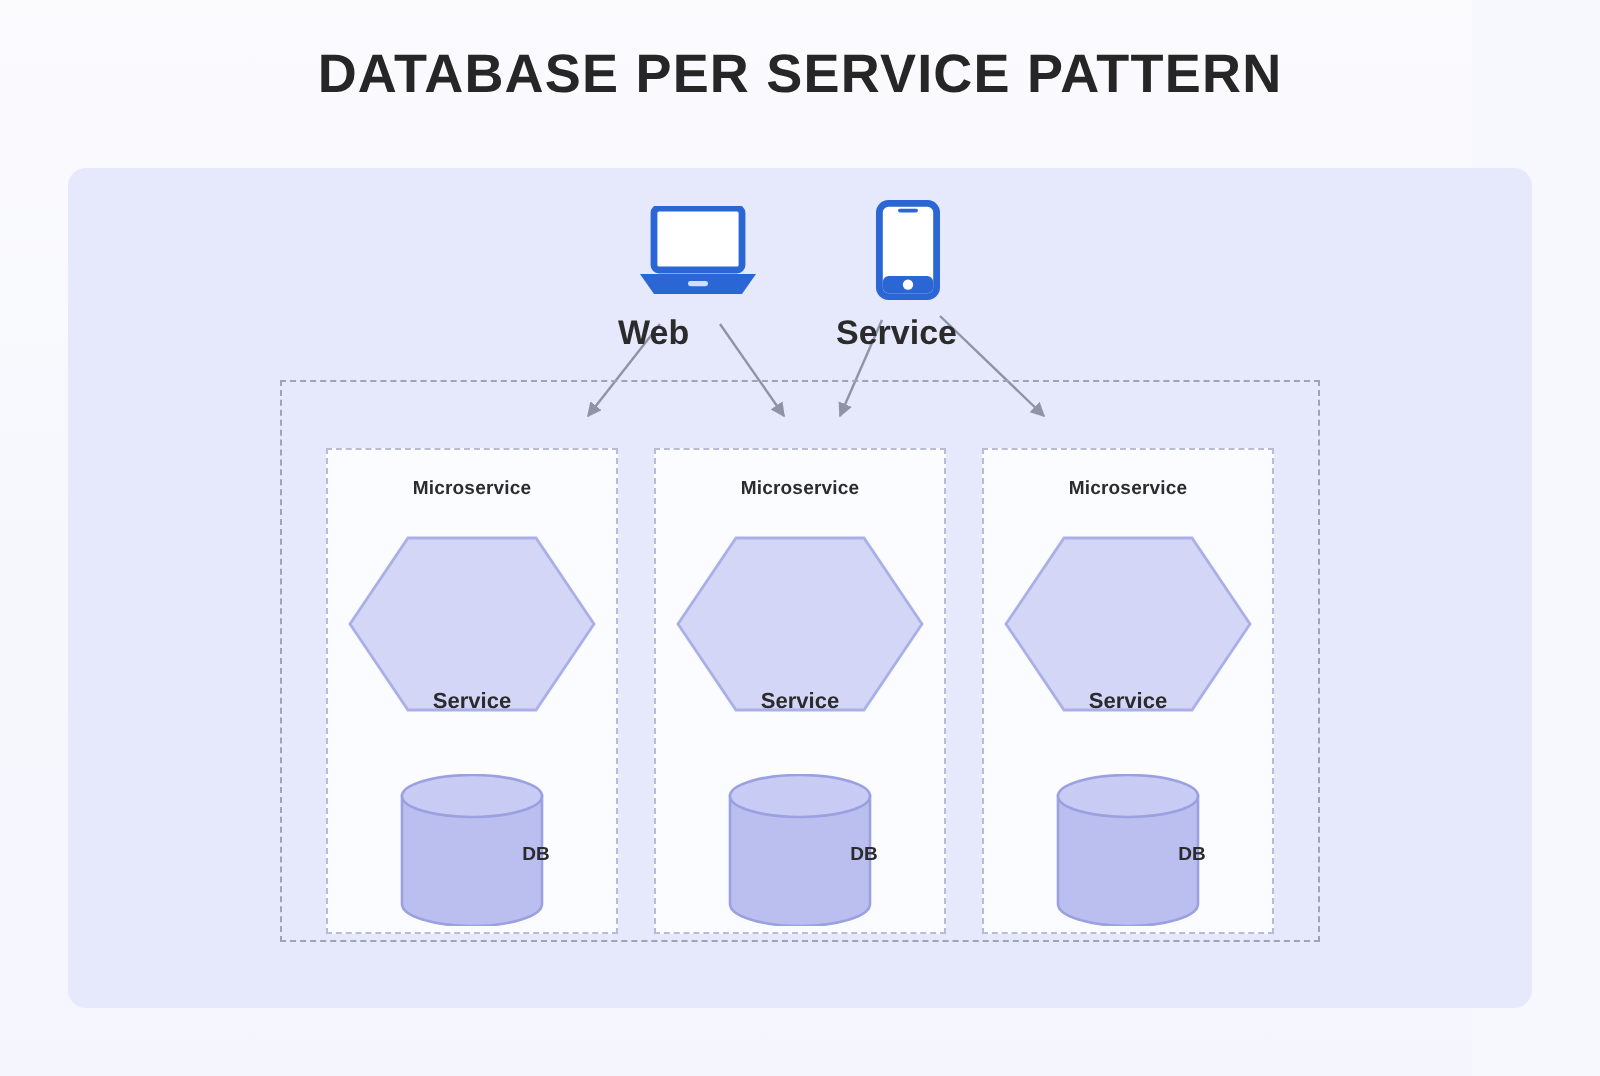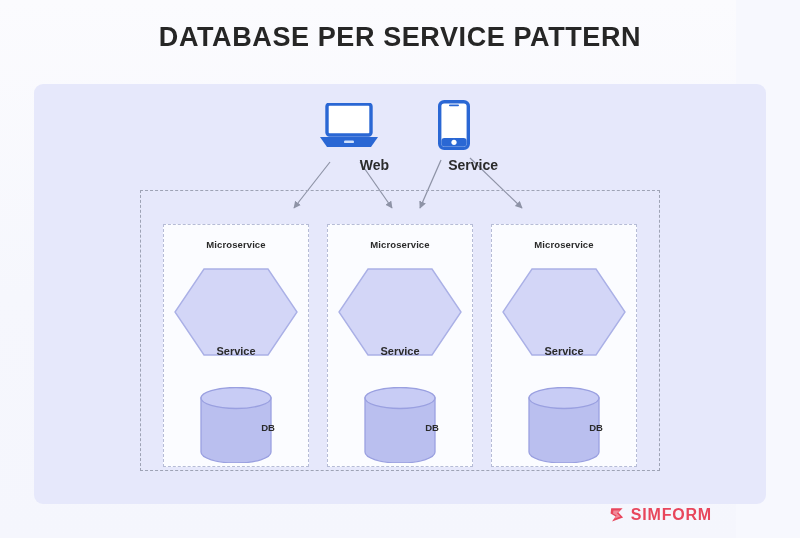--- a/index.html
+++ b/index.html
@@ -53,24 +53,24 @@
   }
   .phone {
     position: absolute;
     left: 438px;
     top: 100px;
     width: 32px;
     height: 50px;
   }
   .device-label {
     position: absolute;
-    font-size: 14px;
-    font-weight: bold;
-    color: #2b2b2b;
-    text-align: right;
+    font-size: 17px;
+    font-weight: bold;
+    color: #2b2b2b;
+    text-align: left;
     width: 80px;
   }
   .lbl-web  { left: 309px; top: 157px; }
   .lbl-mob  { left: 418px; top: 157px; }
 
   
   #wires {
     position: absolute;
     left: 0; top: 0;
     width: 800px; height: 538px;
@@ -258,21 +258,14 @@
     </div>
     <div class="dbwrap">
       <svg viewBox="0 0 74 76" width="74" height="76">
         <path d="M2,11 L2,65 A35,11 0 0 0 72,65 L72,11 Z" fill="#babfef" stroke="#9aa0e0" stroke-width="1.3"></path>
         <ellipse cx="37" cy="11" rx="35" ry="10.5" fill="#c8ccf5" stroke="#9aa0e0" stroke-width="1.3"></ellipse>
       </svg>
     </div>
     <div class="db-label">DB</div>
   </div>
 
-  <div class="logo">
-    <svg width="18" height="18" viewBox="0 0 18 18">
-      <path d="M3.2,2.2 L14.6,2.2 L10.4,6.6 L15.1,11.4 L4.0,15.6 L7.6,10.4 L2.6,7.6 Z" fill="#e8465c"></path>
-      <path d="M5.4,4.4 L11.9,4.4 L8.8,7.3 L12.3,10.4 L6.2,12.8 L8.6,9.4 L5.0,7.4 Z" fill="#f08a9a"></path>
-    </svg>
-    <span class="logo-text">SIMFORM</span>
-  </div>
 
 </div>
 
 </body></html>

